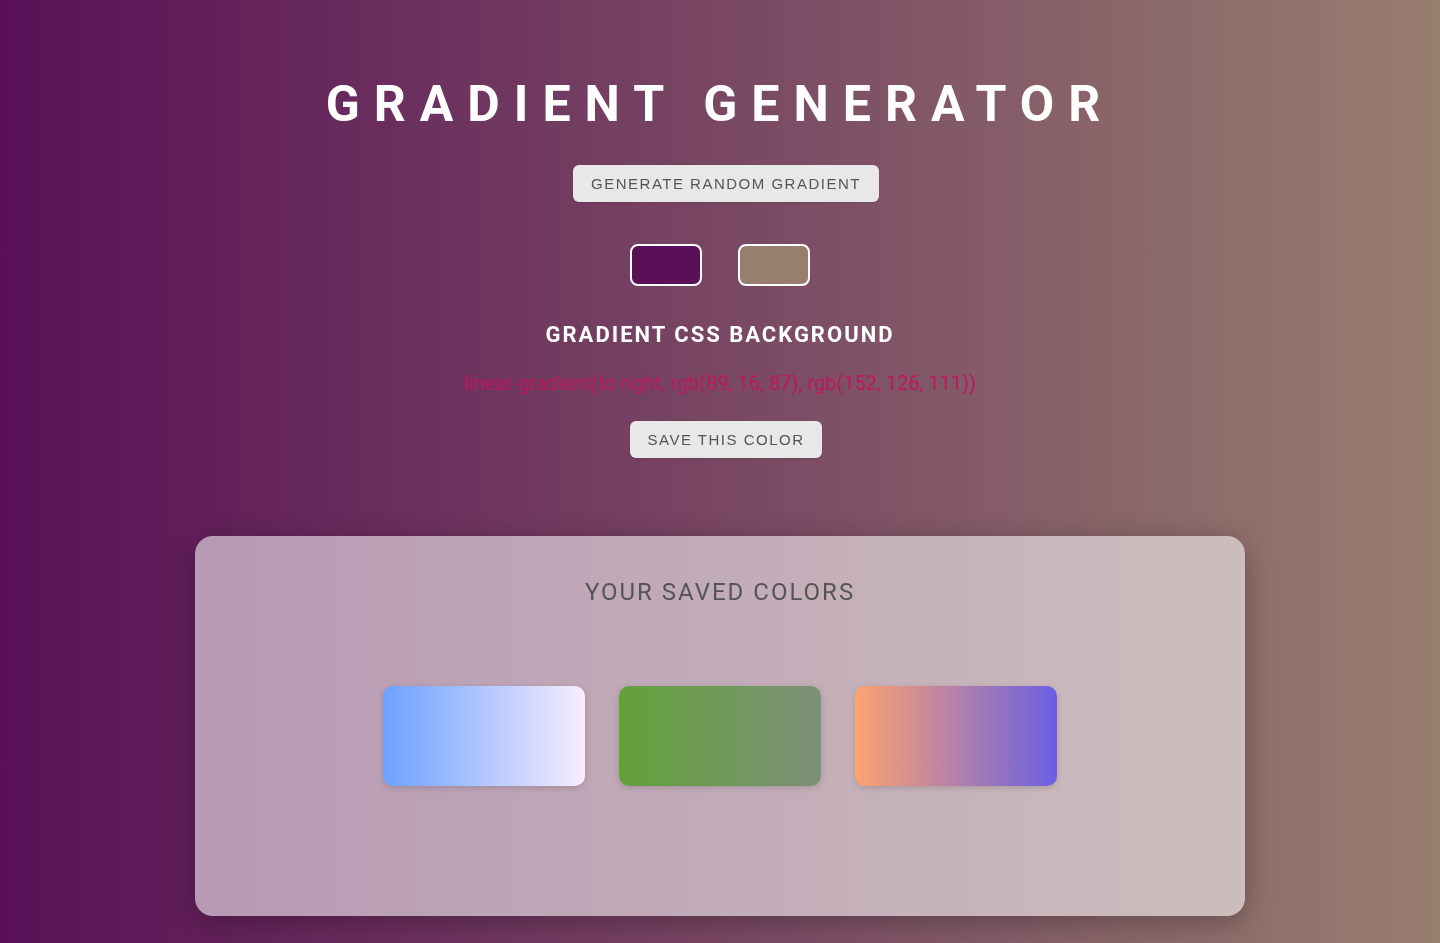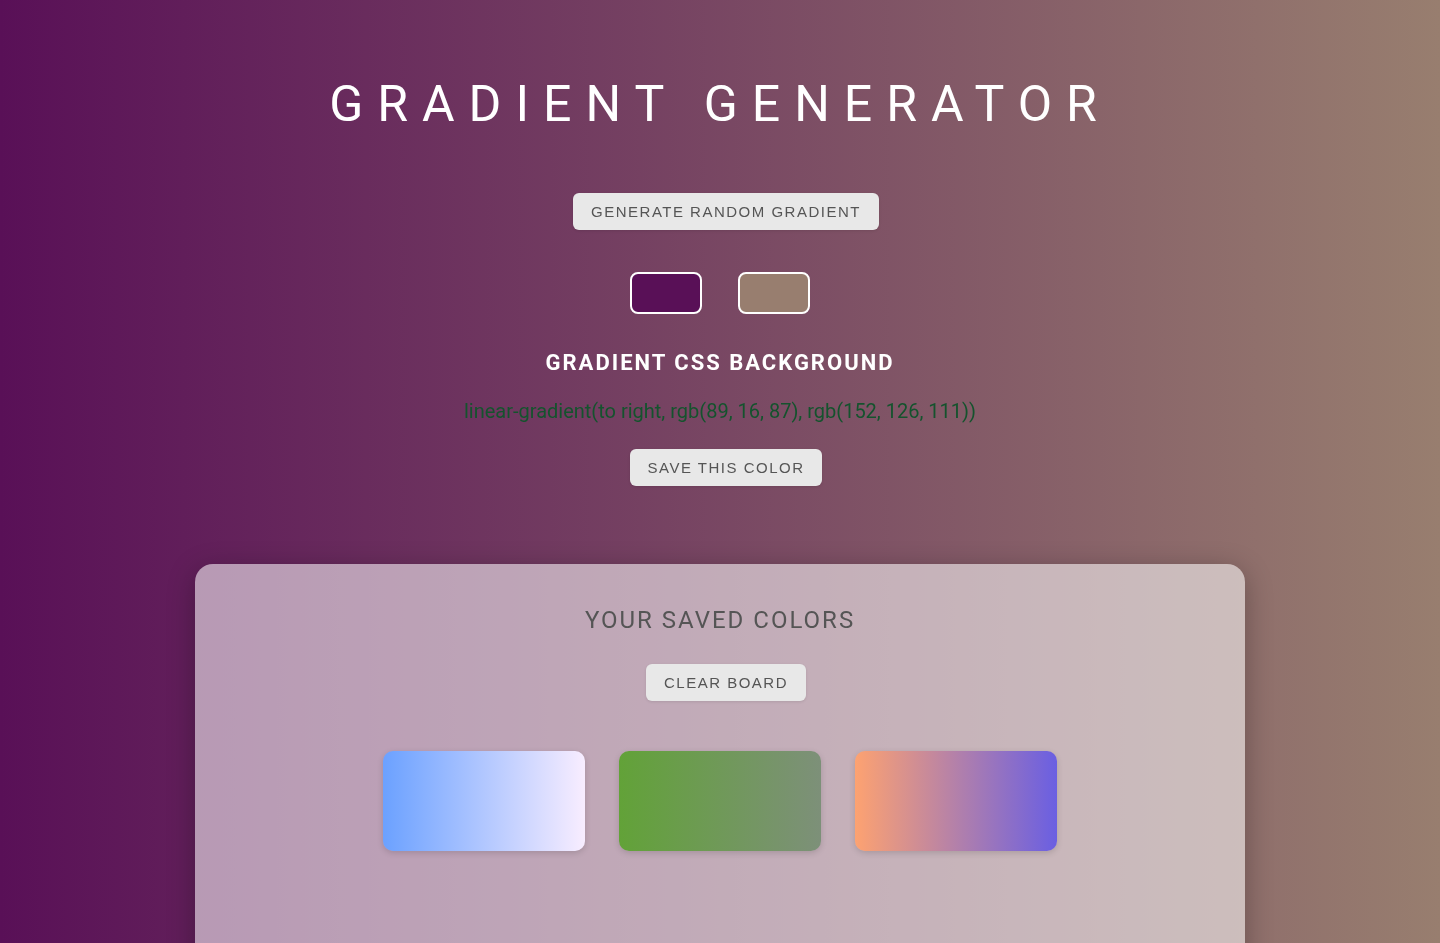--- a/index.html
+++ b/index.html
@@ -15,23 +15,23 @@
       background: linear-gradient(to right, rgb(89, 16, 87), rgb(152, 126, 111));
       display: flex;
       flex-direction: column;
       align-items: center;
       padding-top: 75px;
     }
 
     .page-title {
       color: #ffffff;
       font-size: 50px;
-      font-weight: 400;
+      font-weight: 700;
       letter-spacing: 14px;
-      margin-bottom: 60px;
+      margin-bottom: 32px;
     }
 
     .btn {
       background: #e8e8e8;
       border: none;
       border-radius: 6px;
       padding: 10px 18px;
       font-size: 15px;
       font-weight: 500;
       letter-spacing: 1.5px;
@@ -58,21 +58,21 @@
 
     .current-label {
       color: #ffffff;
       font-size: 22px;
       font-weight: 700;
       letter-spacing: 2px;
       margin-bottom: 24px;
     }
 
     .css-string {
-      color: #14532d;
+      color: #be185d;
       font-size: 20px;
       font-weight: 400;
       margin-bottom: 26px;
     }
 
     .saved-panel {
       margin-top: 78px;
       width: 1050px;
       background: rgba(255,255,255,0.55);
       border-radius: 18px;
@@ -119,19 +119,18 @@
 </div>
 
 <h2 class="current-label">GRADIENT CSS BACKGROUND</h2>
 
 <p class="css-string">linear-gradient(to right, rgb(89, 16, 87), rgb(152, 126, 111))</p>
 
 <button class="btn">SAVE THIS COLOR</button>
 
 <div class="saved-panel">
   <h2 class="saved-title">YOUR SAVED COLORS</h2>
-  <button class="btn">CLEAR BOARD</button>
   <div class="saved-grid">
     <div class="saved-swatch" style="background:linear-gradient(to right, rgb(107, 161, 255), rgb(248, 237, 255));"></div>
     <div class="saved-swatch" style="background:linear-gradient(to right, rgb(98, 162, 56), rgb(125, 144, 121));"></div>
     <div class="saved-swatch" style="background:linear-gradient(to right, rgb(253, 162, 113), rgb(106, 95, 226));"></div>
   </div>
 </div>
 
 </body></html>

